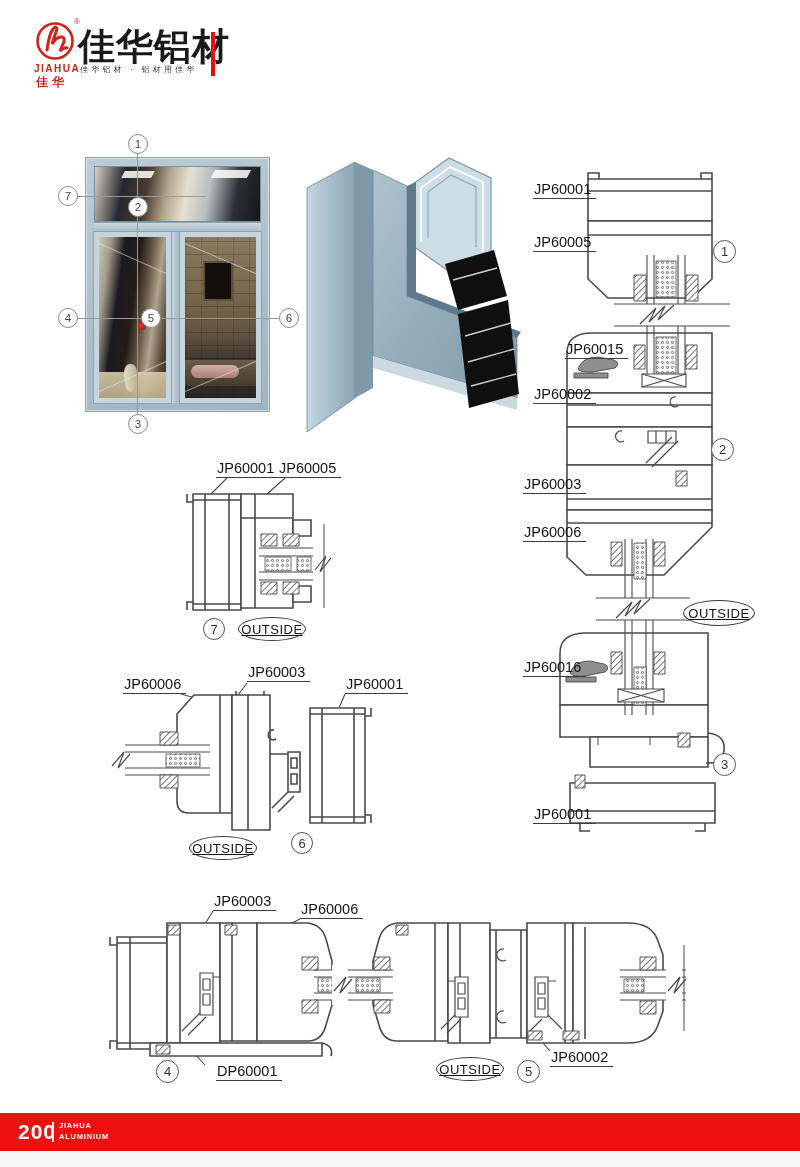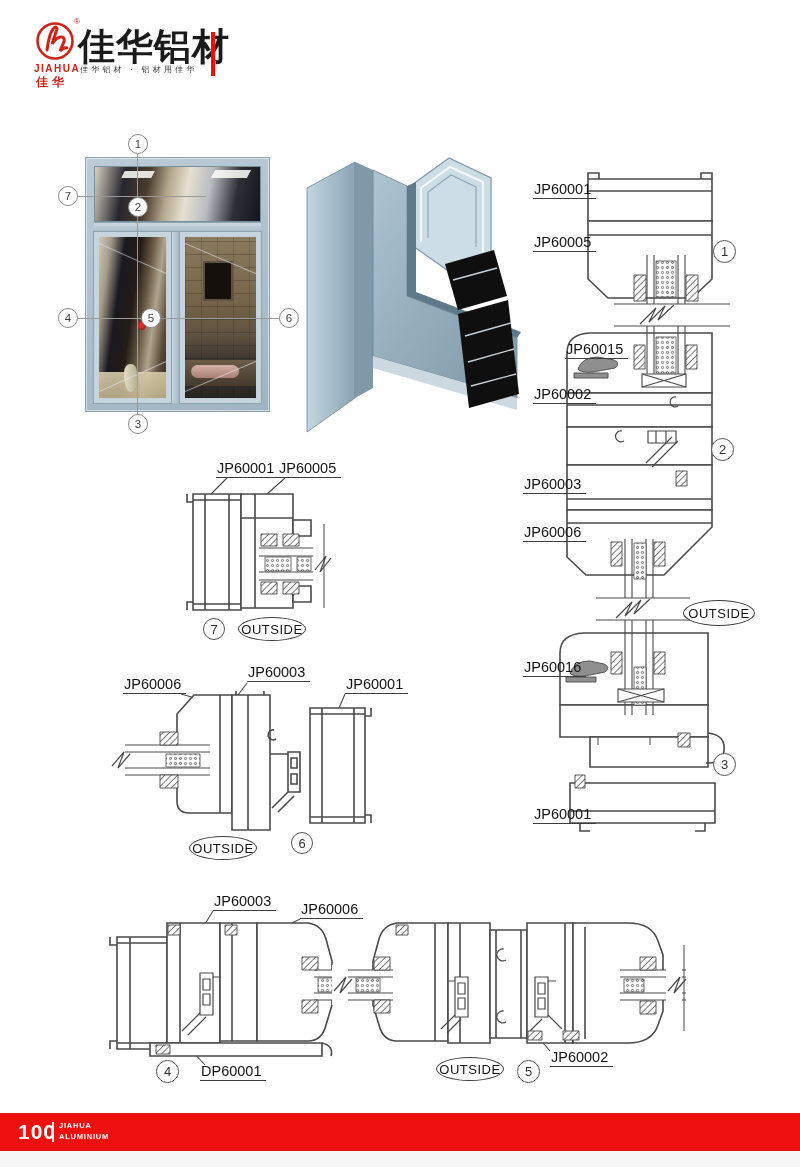--- a/index.html
+++ b/index.html
@@ -29,21 +29,21 @@
   }
   .callout {
     position:absolute; width:23px; height:23px; border:1.4px solid #555;
     border-radius:50%; background:#fff; color:#333; font-size:13px;
     display:flex; align-items:center; justify-content:center;
   }
   .callout.sm { width:20px; height:20px; font-size:11.5px; border-color:#8a8a8a; color:#444; }
   .outside {
     position:absolute; border:1.6px solid #3d3d3d; border-radius:50%;
     font-size:13px; color:#141414; background:#fff; letter-spacing:0.5px;
-    display:flex; align-items:center; justify-content:center; white-space:nowrap;
+    display:flex; align-items:center; justify-content:center; white-space:nowrap;text-decoration:underline;
   }
   .cline { position:absolute; background:#999; }
 
   
   .photo {
     position:absolute; left:85px; top:157px; width:185px; height:255px;
     background:linear-gradient(160deg,#bccbd6,#9fb4c2);
     border:1px solid #8fa3af; padding:8px;
     box-shadow:inset 0 0 0 1px rgba(255,255,255,.5);
   }
@@ -419,28 +419,28 @@
       <rect x="88" y="32" width="12" height="10" fill="url(#ph)"></rect>
       <rect x="145" y="32" width="12" height="10" fill="url(#ph)"></rect>
       <rect x="316" y="32" width="12" height="10" fill="url(#ph)"></rect>
       <rect x="483" y="138" width="16" height="9" fill="url(#ph)"></rect>
       <rect x="76" y="152" width="14" height="9" fill="url(#ph)"></rect>
       <rect x="448" y="138" width="14" height="9" fill="url(#ph)"></rect>
     </g>
   </svg>
   <div class="plabel" style="left:213px;top:893px;">JP60003</div>
   <div class="plabel" style="left:300px;top:901px;">JP60006</div>
-  <div class="plabel" style="left:200px;top:1063px;">DP60001</div>
+  <div class="plabel" style="left:216px;top:1063px;">DP60001</div>
   <div class="plabel" style="left:550px;top:1049px;">JP60002</div>
   <div class="callout" style="left:156px;top:1060px;">4</div>
   <div class="outside" style="left:436px;top:1057px;width:68px;height:24px;">OUTSIDE</div>
   <div class="callout" style="left:517px;top:1060px;">5</div>
 
   <div class="footer-bar">
-    <div class="footer-num">100</div>
+    <div class="footer-num">200</div>
     <div class="footer-sep"></div>
     <div class="footer-brand">
       <div>JIAHUA</div>
       <div>ALUMINIUM</div>
     </div>
   </div>
   <div class="footer-strip"></div>
 
 </div>
 

